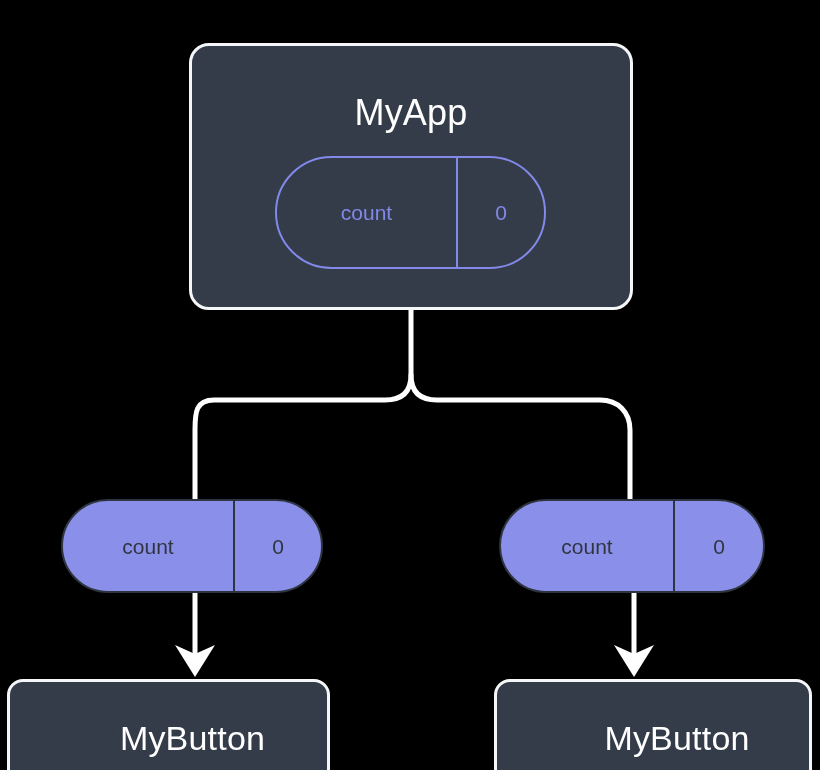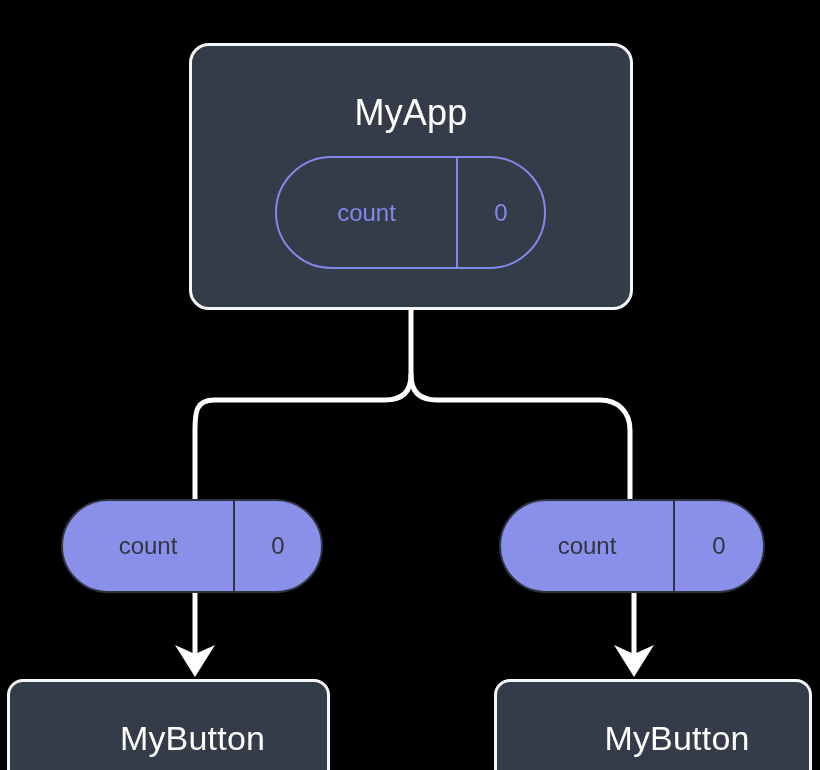--- a/index.html
+++ b/index.html
@@ -84,21 +84,21 @@
     display: flex;
     align-items: stretch;
     border-radius: 999px;
     overflow: hidden;
   }
   .capsule .cap-label,
   .capsule .cap-value {
     display: flex;
     align-items: center;
     justify-content: center;
-    font-size: 24px;
+    font-size: 21px;
     line-height: 1;
     white-space: nowrap;
   }
 
   
   #app-state {
     left: 275px;
     top: 124px;
     width: 271px;
     height: 113px;

